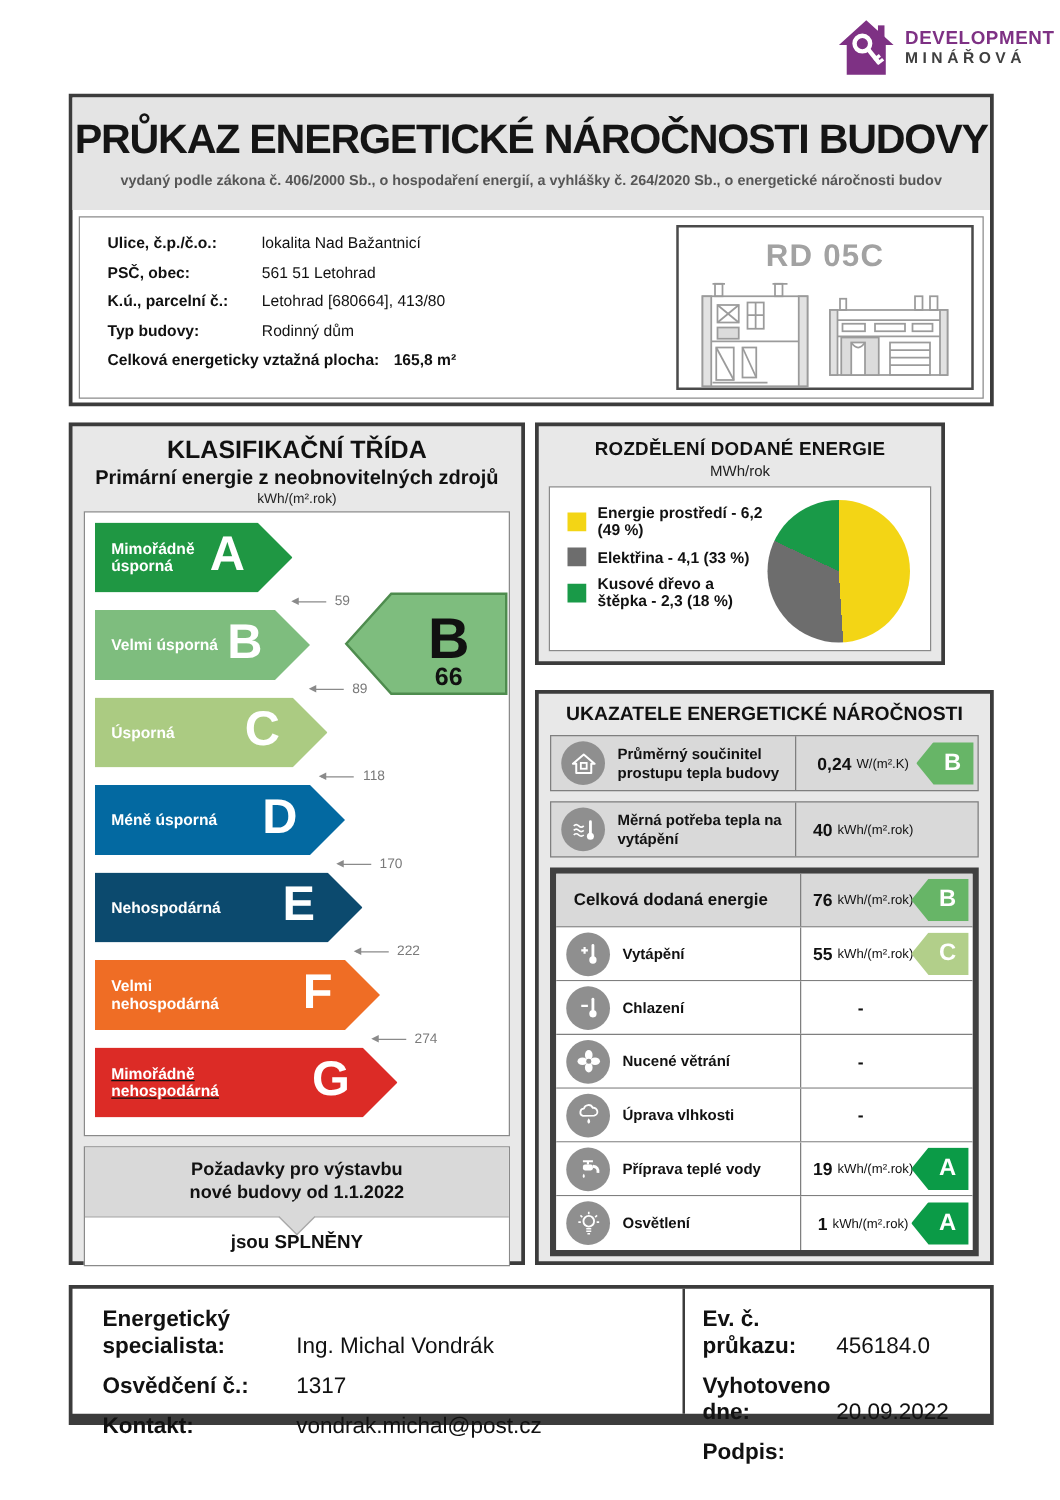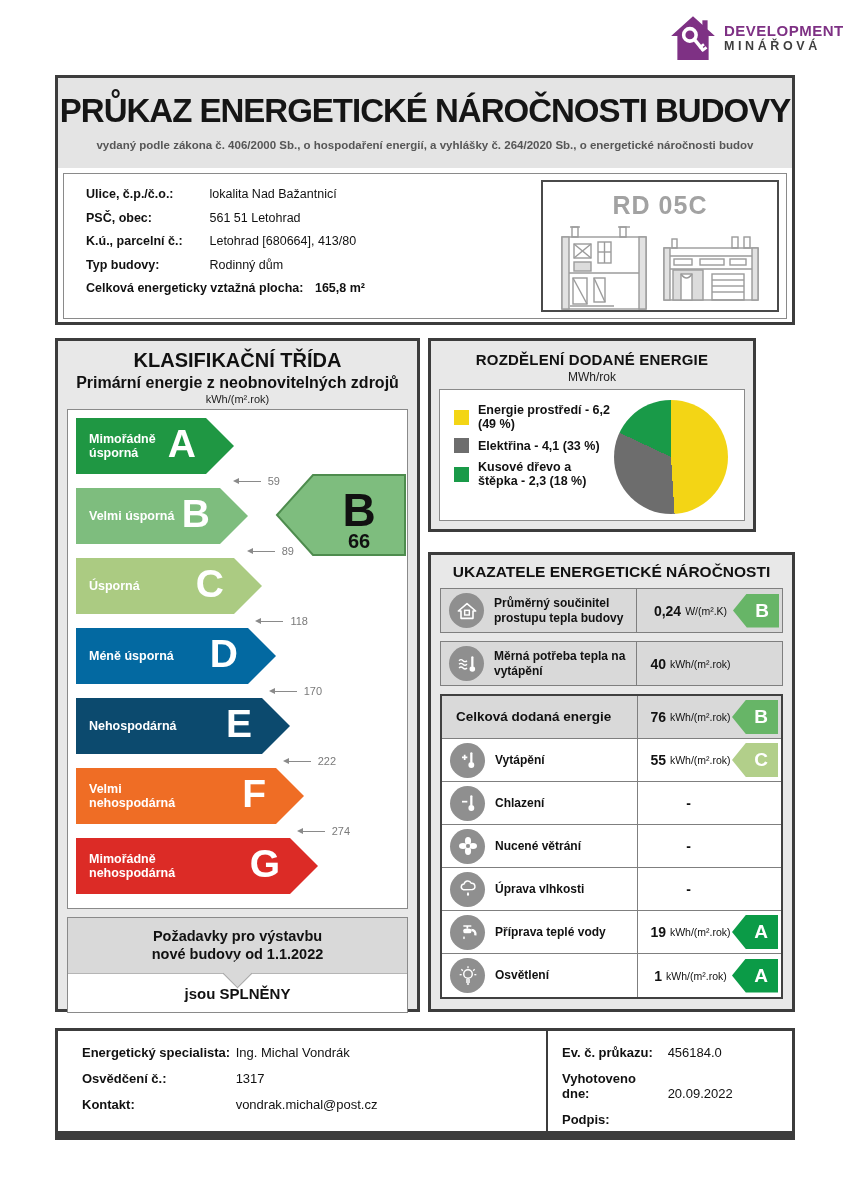--- a/index.html
+++ b/index.html
@@ -58,39 +58,39 @@
   .legend-text{font-size:12.5px;font-weight:bold;}
   .pie{width:114px;height:114px;border-radius:50%;margin:10px 16px 0 0;flex:0 0 auto;}
 
   
   .ind-box{left:428px;top:552px;width:367px;height:460px;}
   .ind-title{text-align:center;font-size:15.5px;font-weight:bold;margin-top:8px;}
   .ind-rows{margin:7px 9px 0 9px;}
   .ind-row{display:flex;align-items:stretch;box-sizing:border-box;background:#fff;}
   .ind-row.gray{background:#d9d9d9;}
   .standalone{border:1px solid #7f7f7f;height:45px;margin-bottom:8px;}
-  .ind-table{border:2px solid #404040;}
+  .ind-table{border:5px solid #404040;}
   .ind-table .ind-row{height:43px;border-bottom:1px solid #7f7f7f;}
   .ind-table .ind-row:last-child{border-bottom:none;}
   .ind-left{width:196px;display:flex;align-items:center;border-right:1px solid #7f7f7f;box-sizing:border-box;padding-left:8px;}
   .ind-icon{width:35px;height:35px;border-radius:50%;background:#8f8f8f;flex:0 0 auto;margin-right:10px;display:flex;align-items:center;justify-content:center;}
   .ind-label{font-size:12px;font-weight:bold;line-height:1.2;padding-right:4px;}
   .ind-label.big{font-size:13.5px;padding-left:6px;}
   .ind-val{flex:1;position:relative;display:flex;align-items:center;justify-content:center;padding-right:42px;padding-left:4px;}
   .val-num{font-size:14px;font-weight:bold;margin-right:4px;}
   .val-unit{font-size:10.5px;color:#111;}
   .badge{position:absolute;right:3px;top:50%;transform:translateY(-50%);width:46px;height:34px;clip-path:polygon(0 50%,30% 0,100% 0,100% 100%,30% 100%);display:flex;align-items:center;justify-content:center;}
   .badge span{color:#fff;font-size:19px;font-weight:bold;margin-left:12px;}
 
   
   .footer-box{left:55px;top:1028px;width:740px;height:112px;background:#fff;border-bottom-width:9px;display:flex;}
   .f-col{padding:14px 0 0 24px;box-sizing:border-box;}
   .f-left{flex:1;}
   .f-right{width:246px;border-left:2px solid #3c3c3c;padding-left:14px;}
-  .f-row{margin-bottom:11px;font-size:13px;}
+  .f-row{margin-bottom:11px;font-size:18px;}
   .f-label{display:inline-block;font-weight:bold;}
   .f-left .f-label{width:150px;}
   .f-right .f-label{width:102px;}
 </style>
 </head>
 <body>
 
 <div class="page">
 
   <div class="logo">
@@ -239,21 +239,21 @@
 
       <div class="cls-arrow c5" style="background-color: rgb(239, 109, 37);">
         <span class="cls-label">Velmi nehospodárná</span>
         <span class="cls-letter">F</span>
       </div>
       <div class="thr t5">
           <span class="tline"></span>
           <span>274</span>
         </div>
 
-      <div class="cls-arrow c6" style="background-color: rgb(220, 43, 38);">
+      <div class="cls-arrow c6" style="background-color: rgb(220, 43, 38); text-decoration: underline;">
         <span class="cls-label">Mimořádně nehospodárná</span>
         <span class="cls-letter">G</span>
       </div>
 
       <svg class="big-result" width="132" height="86" viewBox="0 0 132 86">
         <polygon points="2,43 38,3 130,3 130,83 38,83" stroke="#4e8c4e" stroke-width="2" style="fill: rgb(126, 189, 126);"></polygon>
         <text x="84" y="54" text-anchor="middle" font-size="46" font-weight="bold" fill="#111">B</text>
         <text x="84" y="76" text-anchor="middle" font-size="20" font-weight="bold" fill="#111">66</text>
       </svg>
     </div>

